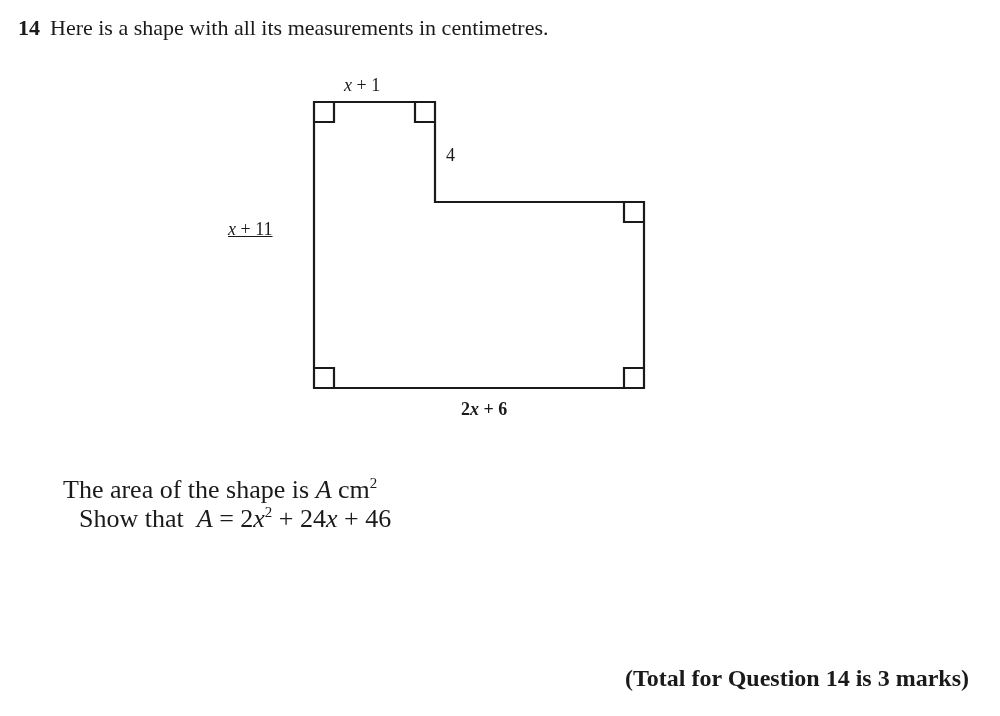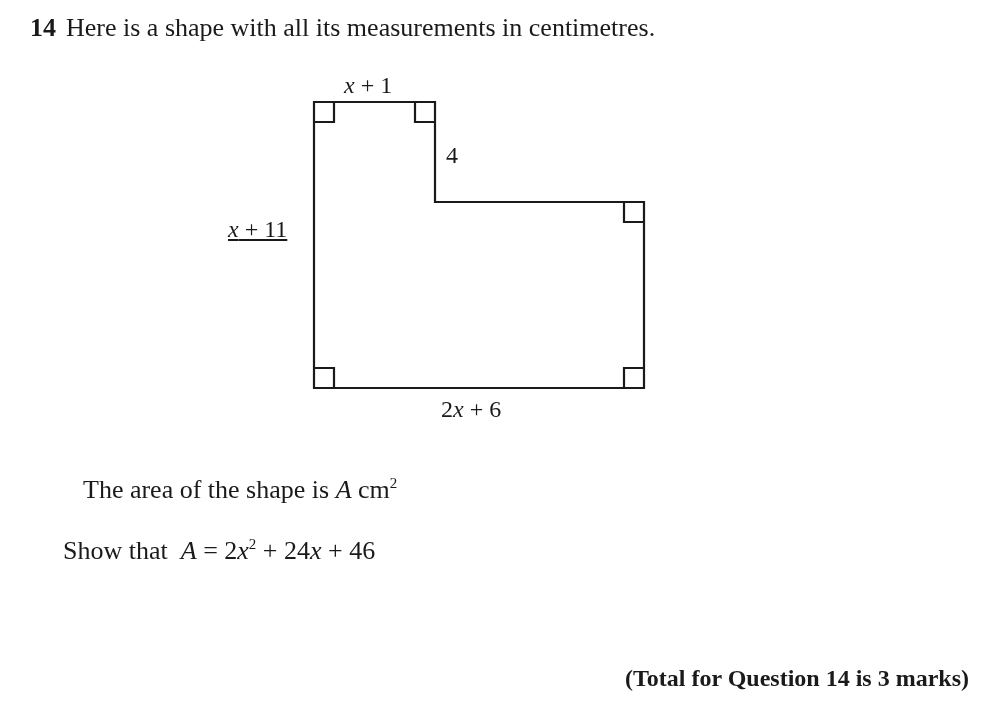--- a/index.html
+++ b/index.html
@@ -2,23 +2,23 @@
 <html><head>
   <meta charset="utf-8">
   <style>
     html, body { margin: 0; padding: 0; }
     body {
       width: 1000px; height: 716px; position: relative; overflow: hidden;
       background: #ffffff; color: #1a1a1a;
       font-family: "Liberation Serif", "DejaVu Serif", serif;
     }
     .abs { position: absolute; white-space: nowrap; }
-    .q-header { left: 18px; top: 12px; font-size: 26px; line-height: 32px; margin-left: 12px; }
+    .q-header { left: 18px; top: 12px; font-size: 22px; line-height: 32px; }
     .q-num { font-weight: bold; margin-right: 10px; }
-    .lbl { font-size: 24px; line-height: 28px; }
+    .lbl { font-size: 18px; line-height: 28px; }
     .it { font-style: italic; }
     .body-line { left: 63px; font-size: 26px; line-height: 30px; }
     sup { font-size: 15px; vertical-align: 10px; line-height: 0; }
     .total { right: 31px; top: 662px; font-size: 24px; font-weight: bold; line-height: 32px; }
     svg.shape { position: absolute; left: 0; top: 0; }
   </style>
 </head>
 <body>
 
 <div class="abs q-header">
@@ -36,25 +36,25 @@
   </g>
 </svg>
 
 <div class="abs lbl" style="left:344px; top:71px;">
   <span class="it">x</span><span> + 1</span>
 </div>
 <div class="abs lbl" style="left:446px; top:141px;">4</div>
 <div class="abs lbl" style="left:228px; top:215px;text-decoration:underline;">
   <span class="it">x</span><span> + 11</span>
 </div>
-<div class="abs lbl" style="left:441px; top:395px;">
+<div class="abs lbl" style="left:461px; top:395px;font-weight:bold;">
   <span>2</span><span class="it">x</span><span> + 6</span>
 </div>
 
-<div class="abs body-line" style="top:475px;margin-left:20px;">
+<div class="abs body-line" style="top:475px;">
   <span>The area of the shape is </span><span class="it">A</span><span> cm</span><sup>2</sup>
 </div>
 
-<div class="abs body-line" style="top:536px;">
+<div class="abs body-line" style="top:504px;margin-left:16px;">
   <span style="white-space:pre">Show that  </span><span class="it">A</span><span> = 2</span><span class="it">x</span><sup>2</sup><span> + 24</span><span class="it">x</span><span> + 46</span>
 </div>
 
 <div class="abs total">(Total for Question 14 is 3 marks)</div>
 
 </body></html>

